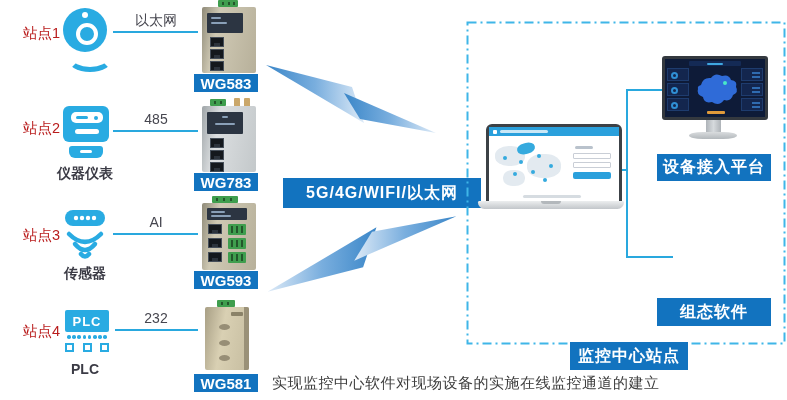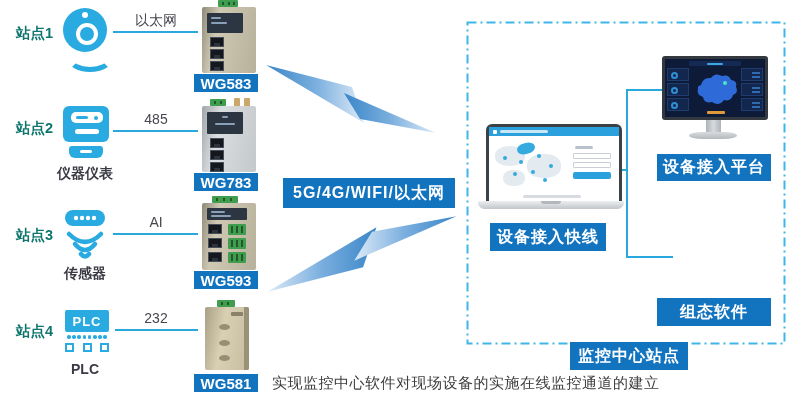--- a/index.html
+++ b/index.html
@@ -1,20 +1,20 @@
 <!DOCTYPE html>
 <html><head>
 <meta charset="utf-8">
 <style>
   html,body{margin:0;padding:0;background:#fff;}
   .canvas{position:relative;width:787px;height:400px;background:#ffffff;overflow:hidden;
           font-family:"Liberation Sans","DejaVu Sans",sans-serif;}
   .abs{position:absolute;}
   
-  .site-label{font-size:14.5px;font-weight:700;color:#0f766e;}
+  .site-label{font-size:14.5px;font-weight:400;color:#b91c1c;margin-left:7px;}
   .dev-label{font-size:14px;font-weight:600;color:#3b3b45;text-align:center;}
   .link-label{font-size:14px;font-weight:500;color:#46464f;text-align:center;}
   .caption{font-size:15px;font-weight:500;color:#3e3e3e;letter-spacing:.5px;}
   
   .chip{position:absolute;background:#1273bf;color:#fff;font-weight:bold;
         display:flex;align-items:center;justify-content:center;}
   .gw-chip{width:64px;height:18px;font-size:15px;}
   .big-chip{font-size:16px;letter-spacing:1px;margin-top:8px;}
   
   .hline{position:absolute;height:2px;background:#29a8de;}
@@ -276,21 +276,21 @@
           <stop offset=".5" stop-color="#79aede"></stop>
           <stop offset="1" stop-color="#ddeaf7"></stop>
       </linearGradient>
     </defs>
     <g fill="url(#bg1)">
       <polygon points="0,2 86,24 98,60"></polygon>
       <polygon points="78,30 170,70 94,56"></polygon>
     </g>
   </svg>
 
-  <div class="chip big-chip" style="left:283px;top:170px;width:172px;height:30px;">5G/4G/WIFI/以太网</div>
+  <div class="chip big-chip" style="left:283px;top:170px;width:198px;height:30px;">5G/4G/WIFI/以太网</div>
 
   <svg class="abs" style="left:262px;top:214px;" width="200" height="80" viewBox="0 0 170 72">
     <defs>
       <linearGradient id="bg2" x1="0" y1="0" x2="1" y2="0">
         <stop offset="0" stop-color="#ddeaf7"></stop>
           <stop offset=".5" stop-color="#79aede"></stop>
           <stop offset="1" stop-color="#3a86c8"></stop>
       </linearGradient>
     </defs>
     <g fill="url(#bg2)" transform="translate(0,72) scale(1,-1)">
@@ -330,21 +330,20 @@
       <div class="lg-label"></div>
       <div class="lg-input" style="top:7px;"></div>
       <div class="lg-input" style="top:16px;"></div>
       <div class="lg-btn"></div>
     </div>
     <div class="lap-foot"></div>
   </div>
   <div class="lap-base">
       <div class="lap-notch"></div>
     </div>
-  <div class="chip big-chip" style="left:490px;top:215px;width:116px;height:28px;">设备接入快线</div>
 
   <div class="mon-screen">
     <div class="mon-head">
         <i></i>
       </div>
     <div class="mon-pane" style="left:2px;top:9px;">
         <i></i>
       </div>
     <div class="mon-pane" style="left:2px;top:24px;">
         <i></i>

